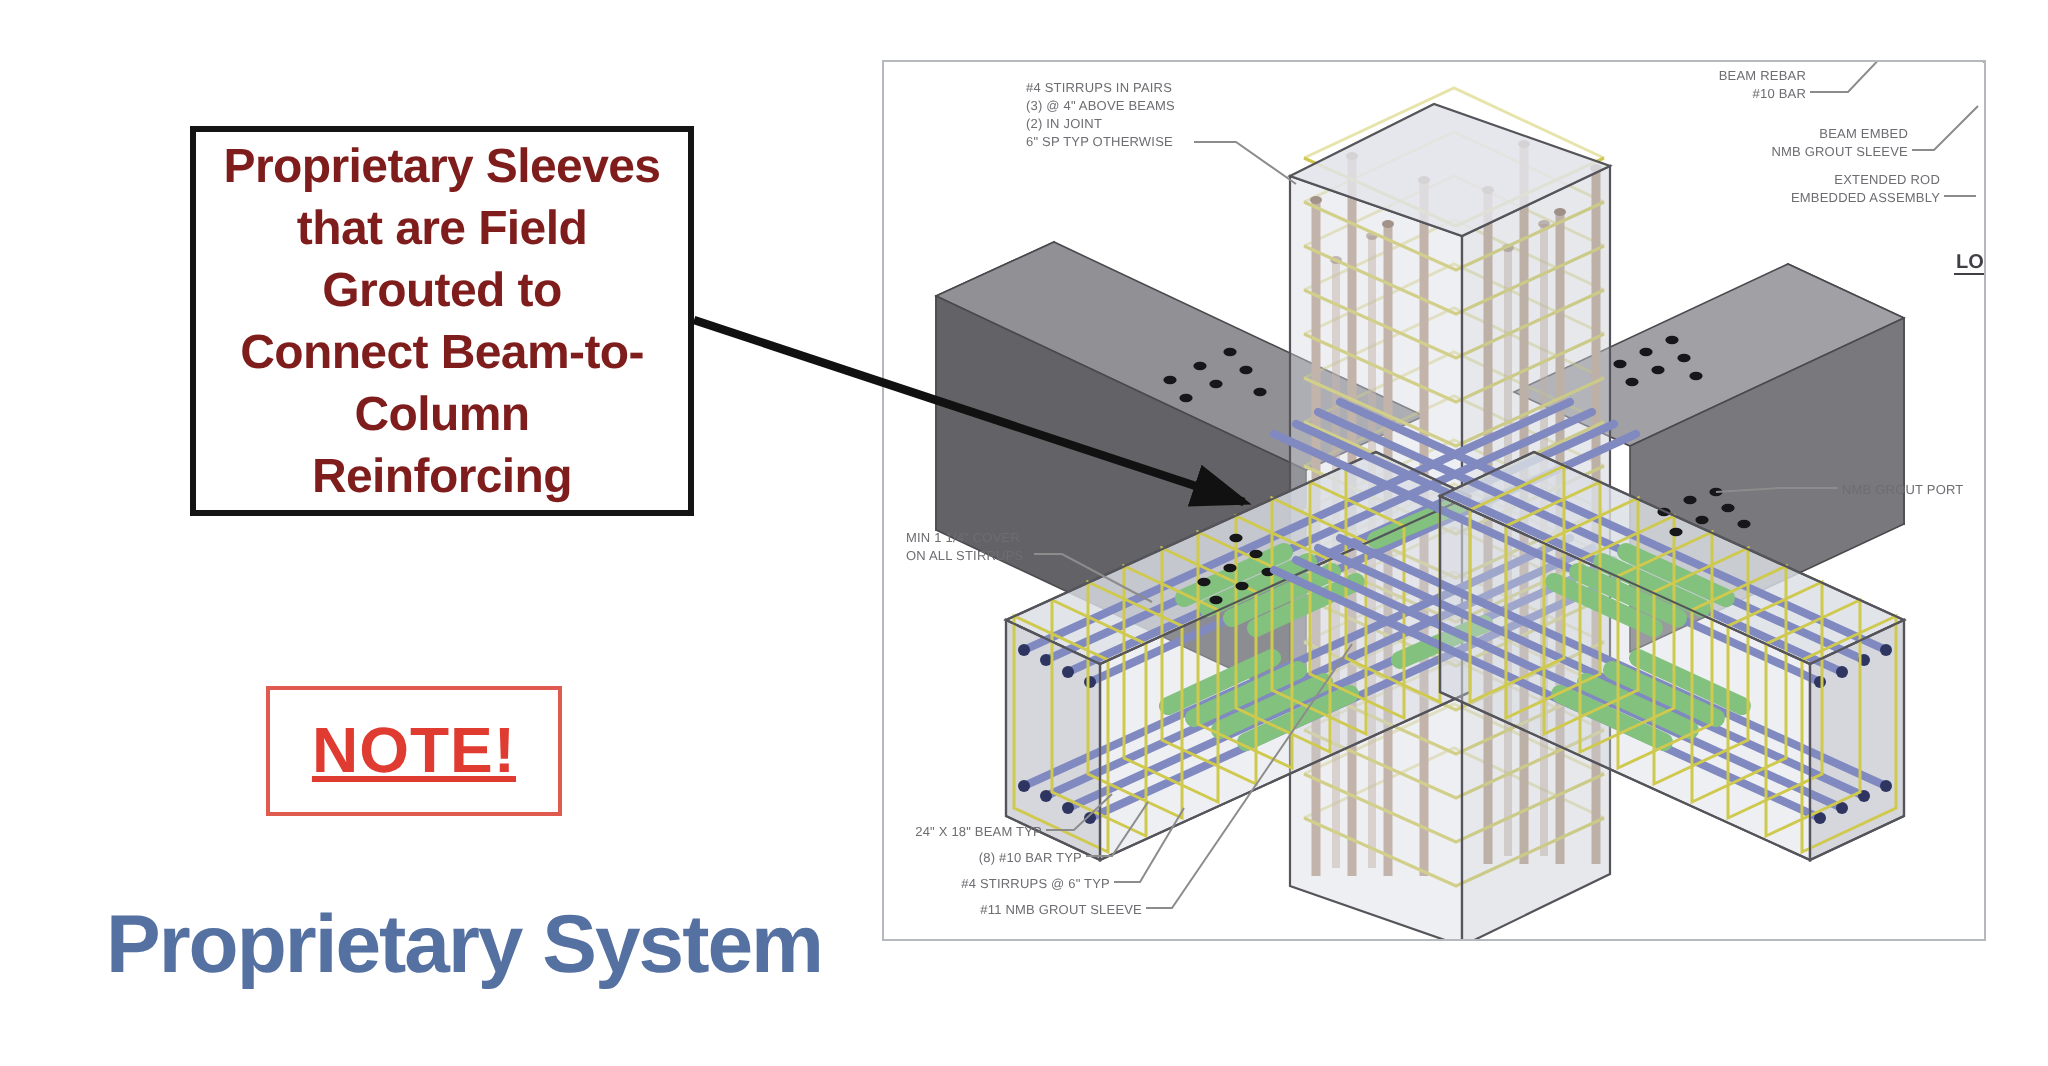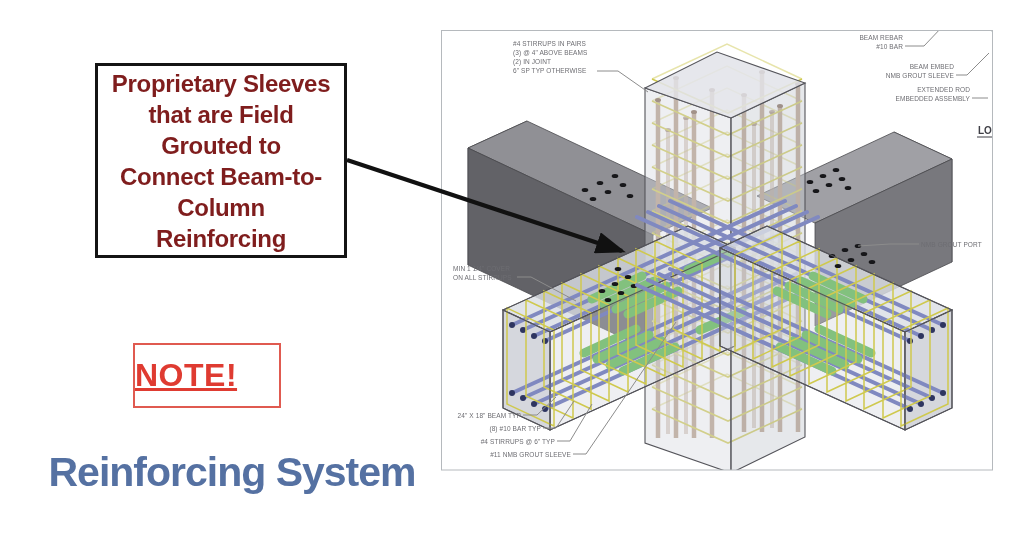--- a/index.html
+++ b/index.html
@@ -10,21 +10,21 @@
   .callout {
     position:absolute; left:95px; top:63px; width:252px; height:195px;
     box-sizing:border-box; border:3px solid #141414; background:#ffffff;
     display:flex; align-items:center; justify-content:center; text-align:center;
     font-size:24px; font-weight:700; line-height:31px; color:#7f1d1d;
     white-space:pre-line; letter-spacing:-0.3px;
   }
   .notebox {
     position:absolute; left:133px; top:343px; width:148px; height:65px;
     box-sizing:border-box; border:2px solid #e05a50; background:#ffffff;
-    display:flex; align-items:center; justify-content:flex-start;
+    display:flex; align-items:center; justify-content:center;
   }
   .notebox span {
     font-size:32px; font-weight:700; color:#df3b31;
     text-decoration:underline; letter-spacing:0.5px;
   }
   .bigtitle {
     position:absolute; left:10px; top:399px; width:444px; text-align:center;
     font-size:41px; font-weight:700; color:#5571a2; line-height:49px;
     white-space:pre-line; letter-spacing:-1px;
   }
@@ -230,17 +230,17 @@
 Grouted to
 Connect Beam-to-
 Column
 Reinforcing</div>
 
   <div class="notebox">
     <span>NOTE!</span>
   </div>
 
   <div class="bigtitle">
-    <span>Reinforcing System</span><br>
+    <span>Proprietary System</span><br>
     
   </div>
 
 </div>
 
 </body></html>

